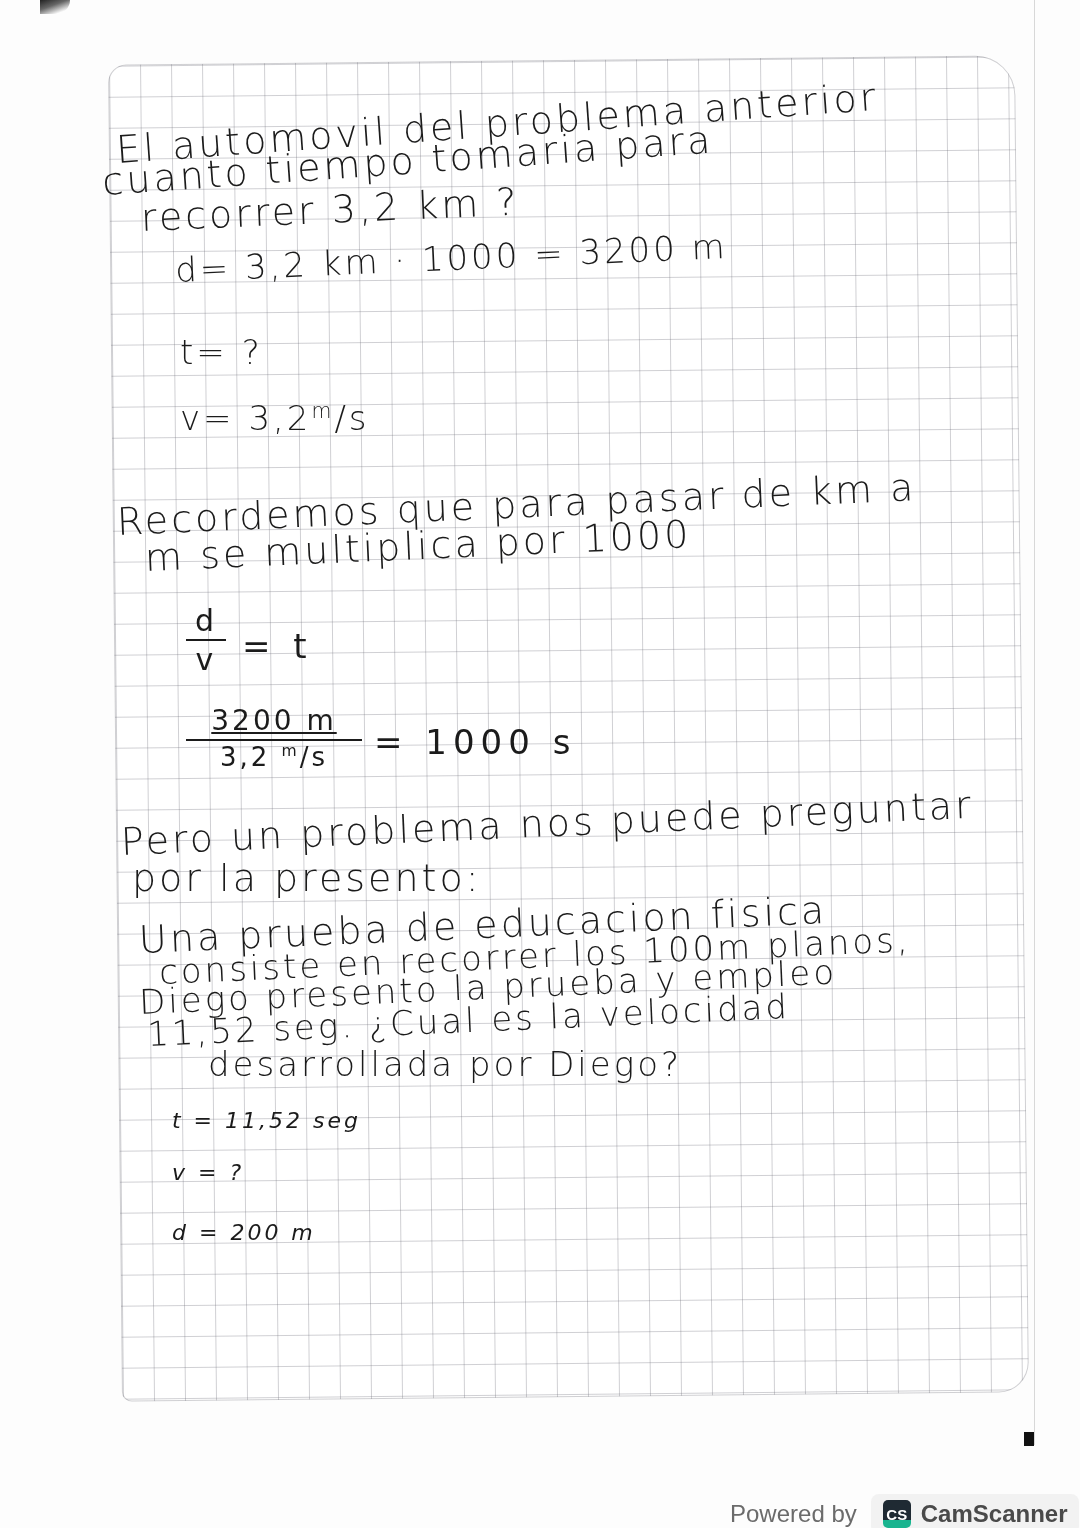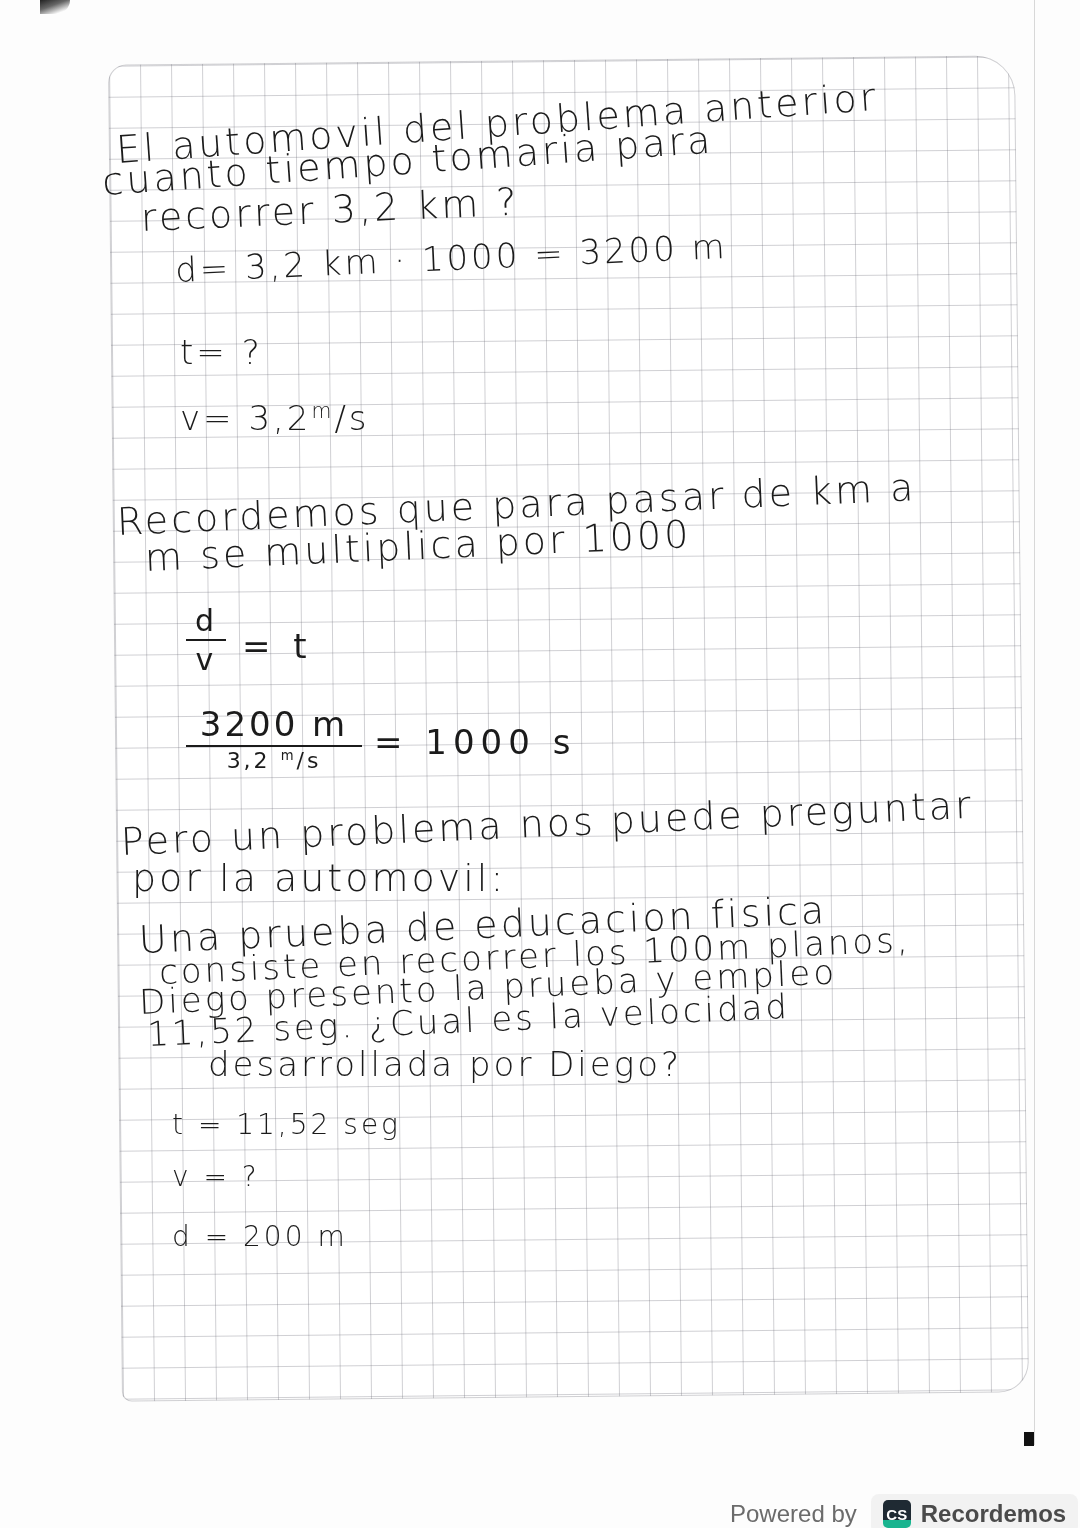--- a/index.html
+++ b/index.html
@@ -55,21 +55,21 @@
     .hw {
       position: absolute;
       font-family: "DejaVu Sans", sans-serif;
       color: #1b1b1b;
       white-space: nowrap;
       letter-spacing: 3px;
       font-weight: 300;
     }
     .big { font-size: 38px; }
     .mid { font-size: 34px; }
-    .small { font-size: 28px; }
+    .small { font-size: 22px; font-style: italic; }
     .tilt { transform: rotate(-4deg); transform-origin: left bottom; }
     .tilt2 { transform: rotate(-2.5deg); transform-origin: left bottom; }
 
     .frac {
       position: absolute;
       display: flex;
       flex-direction: column;
       align-items: center;
       color: #1b1b1b;
     }
@@ -154,39 +154,39 @@
   <div class="hw big tilt2" style="left:146px; top:536px;">m se multiplica por 1000</div>
 
   <div class="frac" style="left:186px; top:604px; width:40px;">
     <span class="num">d</span>
     <span class="bar"></span>
     <span class="den">v</span>
   </div>
   <div class="eq-tail" style="left:242px; top:626px;">= t</div>
 
   <div class="frac" style="left:186px; top:706px; width:176px;">
-    <span class="num" style="font-size:34px;">3200 m</span>
+    <span class="num" style="font-size:28px;text-decoration:underline;">3200 m</span>
     <span class="bar"></span>
-    <span class="den" style="font-size:22px;"><span>3,2</span> <sup>m</sup><span>/s</span></span>
+    <span class="den" style="font-size:26px;"><span>3,2</span> <sup>m</sup><span>/s</span></span>
   </div>
   <div class="eq-tail" style="left:374px; top:722px;">= 1000 s</div>
 
   <div class="hw big tilt2" style="left:122px; top:820px;">Pero un problema nos puede preguntar</div>
-  <div class="hw big" style="left:132px; top:856px;">por la automovil:</div>
+  <div class="hw big" style="left:132px; top:856px;">por la presento:</div>
 
   <div class="hw big tilt2" style="left:140px; top:918px;">Una prueba de educacion fisica</div>
   <div class="hw mid tilt2" style="left:160px; top:952px;">consiste en recorrer los 100m planos,</div>
   <div class="hw mid tilt2" style="left:140px; top:982px;">Diego presento la prueba y empleo</div>
   <div class="hw mid tilt2" style="left:148px; top:1014px;">11,52 seg. ¿Cual es la velocidad</div>
   <div class="hw mid" style="left:172px; top:1044px;margin-left:36px;">desarrollada por Diego?</div>
 
   <div class="hw small" style="left:172px; top:1108px;">t = 11,52 seg</div>
   <div class="hw small" style="left:172px; top:1160px;">v = ?</div>
   <div class="hw small" style="left:172px; top:1220px;">d = 200 m</div>
 
   <div class="footer">
     <span class="powered">Powered by</span>
     <div class="cs-badge">
       <span class="cs-logo">CS</span>
-      <span class="cs-name">Recordemos</span>
+      <span class="cs-name">CamScanner</span>
     </div>
   </div>
 </div>
 
 </body></html>

